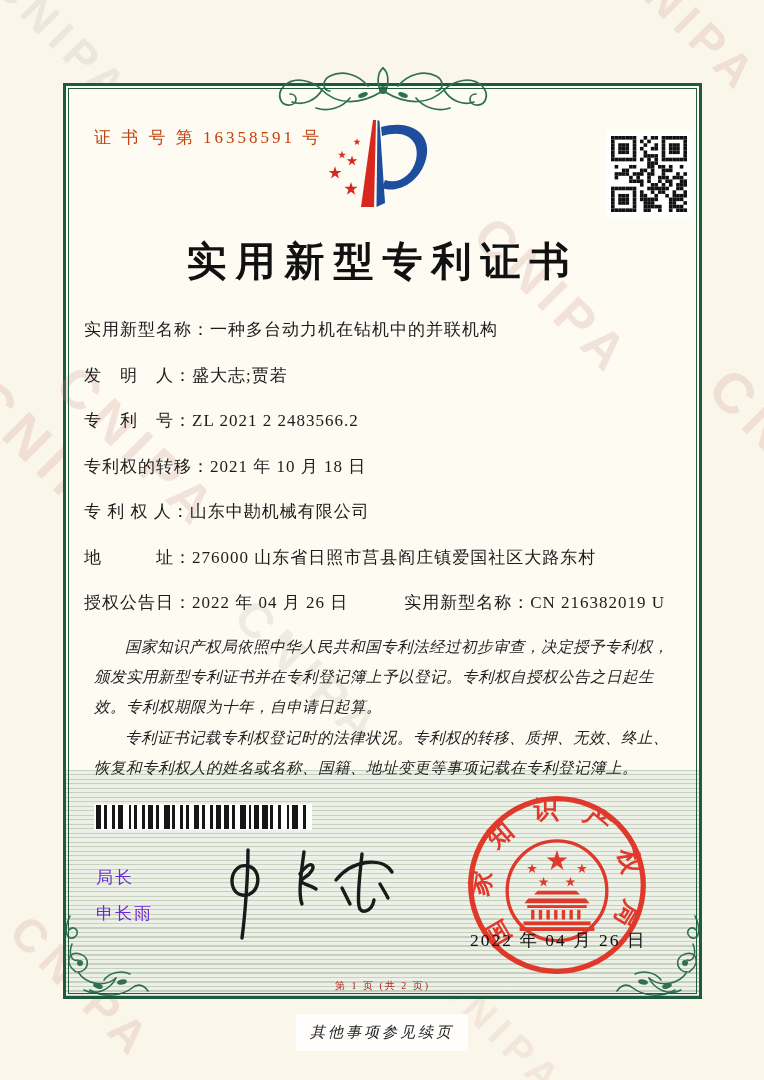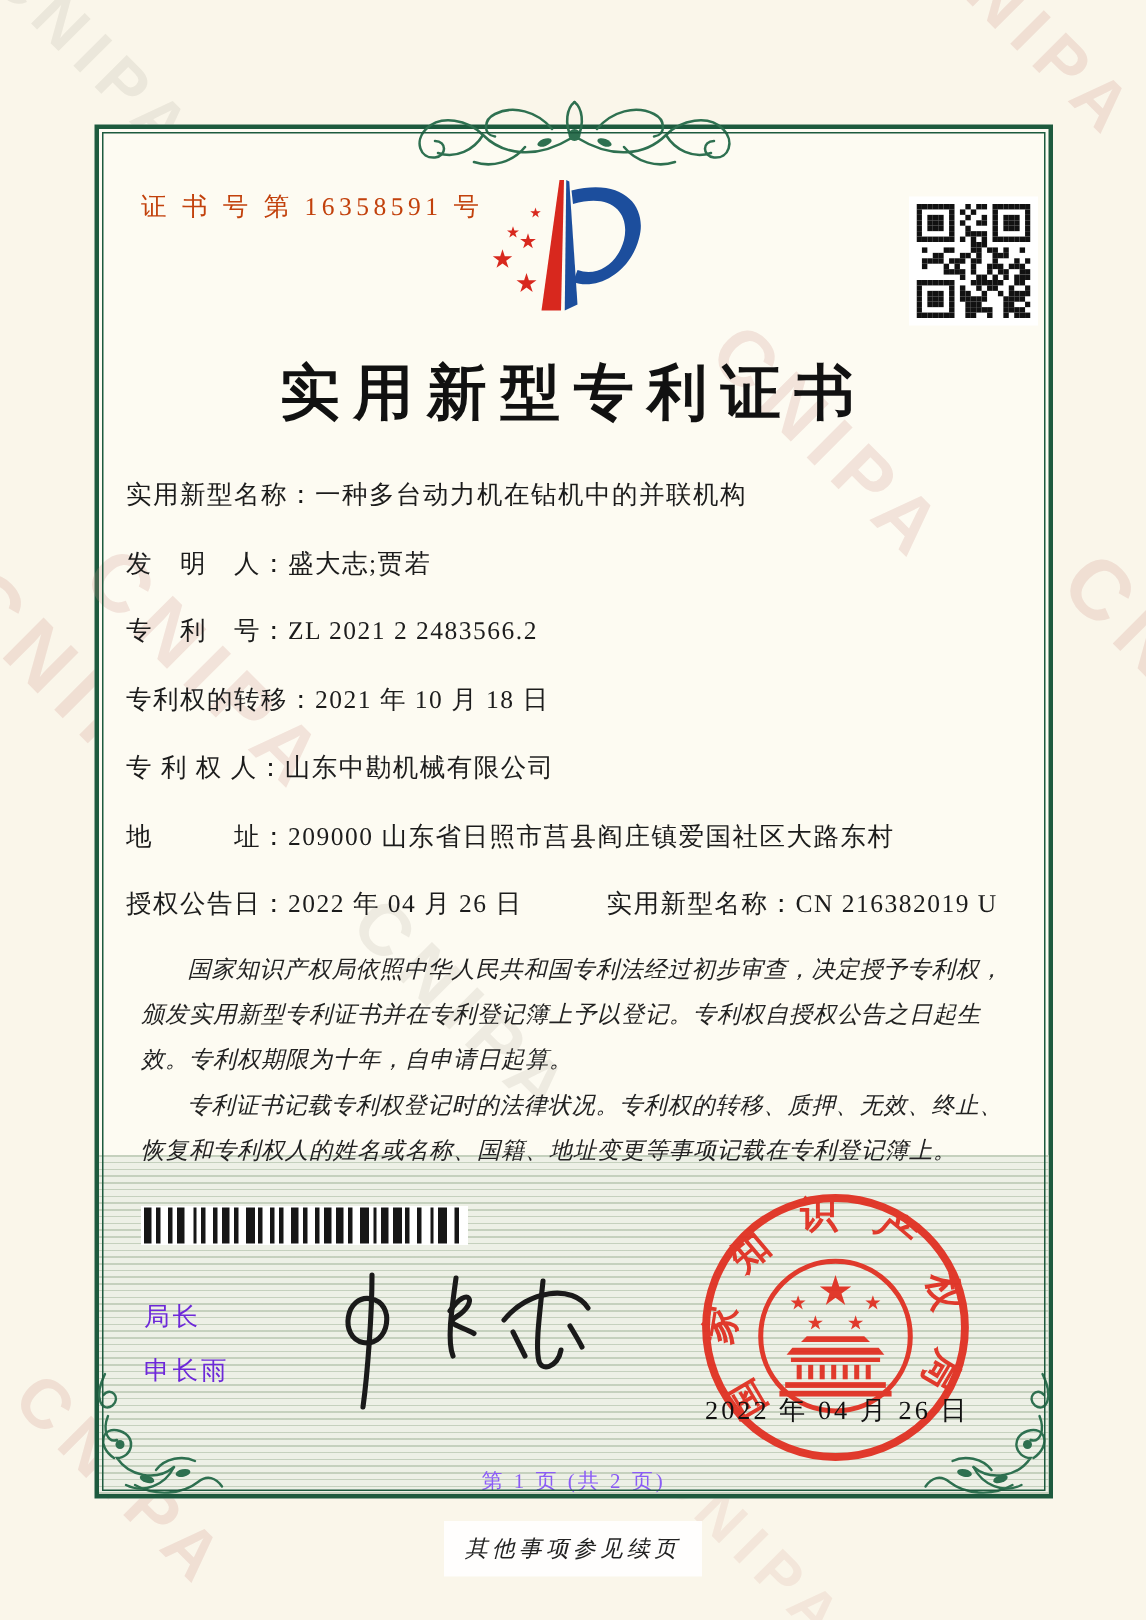--- a/index.html
+++ b/index.html
@@ -63,21 +63,21 @@
   .signatory{left:30px;top:780px;z-index:2;
     font-family:"Liberation Sans","DejaVu Sans",sans-serif;font-size:17px;color:#6d28d9;}
   .signatory .t{margin-bottom:13px;letter-spacing:2px;}
   .signatory .n{letter-spacing:2px;}
   .signature{left:148px;top:756px;z-index:2;}
   .seal{left:398px;top:706px;z-index:2;}
   .seal-date{
     left:404px;top:842px;z-index:3;font-size:17.5px;color:#111;letter-spacing:2px;white-space:nowrap;
   }
   .page-info{
-    left:0;right:0;top:893px;text-align:center;font-size:14px;letter-spacing:2px;color:#8b5cf6;z-index:2;
+    left:0;right:0;top:893px;text-align:center;font-size:10px;letter-spacing:2px;color:#b91c1c;z-index:2;
   }
   
   .flourish{left:50%;top:-30px;transform:translateX(-50%);z-index:3;}
   .corner{bottom:-6px;z-index:3;}
   .corner.bl{left:-6px;}
   .corner.br{right:-6px;transform:scaleX(-1);}
   
   .cont-box{
     position:absolute;left:50%;top:1014px;transform:translateX(-50%);
     background:rgba(255,255,255,.9);padding:9px 14px;z-index:2;
@@ -397,21 +397,21 @@
     </svg>
 
   <div class="title">实用新型专利证书</div>
 
   <div class="fields">
     <div class="frow"><span class="lab">实用新型名称：</span><span class="val">一种多台动力机在钻机中的并联机构</span></div>
     <div class="frow"><span class="lab">发　明　人：</span><span class="val">盛大志;贾若</span></div>
     <div class="frow"><span class="lab">专　利　号：</span><span class="val">ZL 2021 2 2483566.2</span></div>
     <div class="frow"><span class="lab">专利权的转移：</span><span class="val">2021 年 10 月 18 日</span></div>
     <div class="frow"><span class="lab">专 利 权 人：</span><span class="val">山东中勘机械有限公司</span></div>
-    <div class="frow"><span class="lab">地　　　址：</span><span class="val">209000 山东省日照市莒县阎庄镇爱国社区大路东村</span></div>
+    <div class="frow"><span class="lab">地　　　址：</span><span class="val">276000 山东省日照市莒县阎庄镇爱国社区大路东村</span></div>
     <div class="frow double">
       <div class="pair1"><span class="lab">授权公告日：</span><span class="val">2022 年 04 月 26 日</span></div>
       <div class="pair2"><span class="lab">实用新型名称：</span><span class="val">CN 216382019 U</span></div>
     </div>
   </div>
 
   <div class="paras">
     <p>国家知识产权局依照中华人民共和国专利法经过初步审查，决定授予专利权，颁发实用新型专利证书并在专利登记簿上予以登记。专利权自授权公告之日起生效。专利权期限为十年，自申请日起算。</p>
     <p>专利证书记载专利权登记时的法律状况。专利权的转移、质押、无效、终止、恢复和专利权人的姓名或名称、国籍、地址变更等事项记载在专利登记簿上。</p>
   </div>

